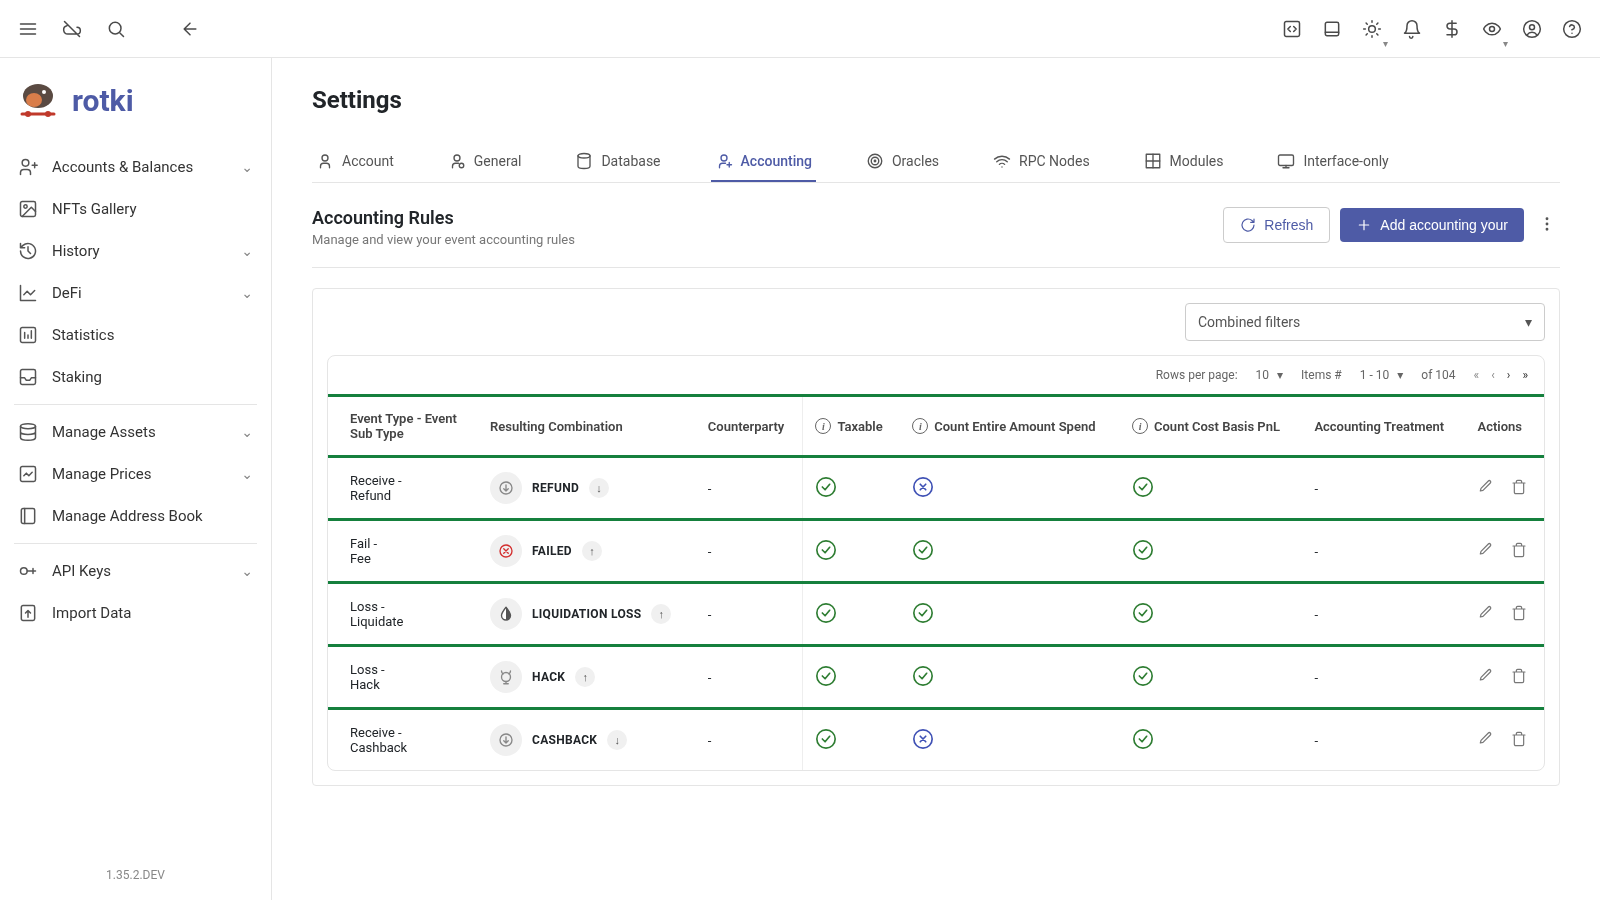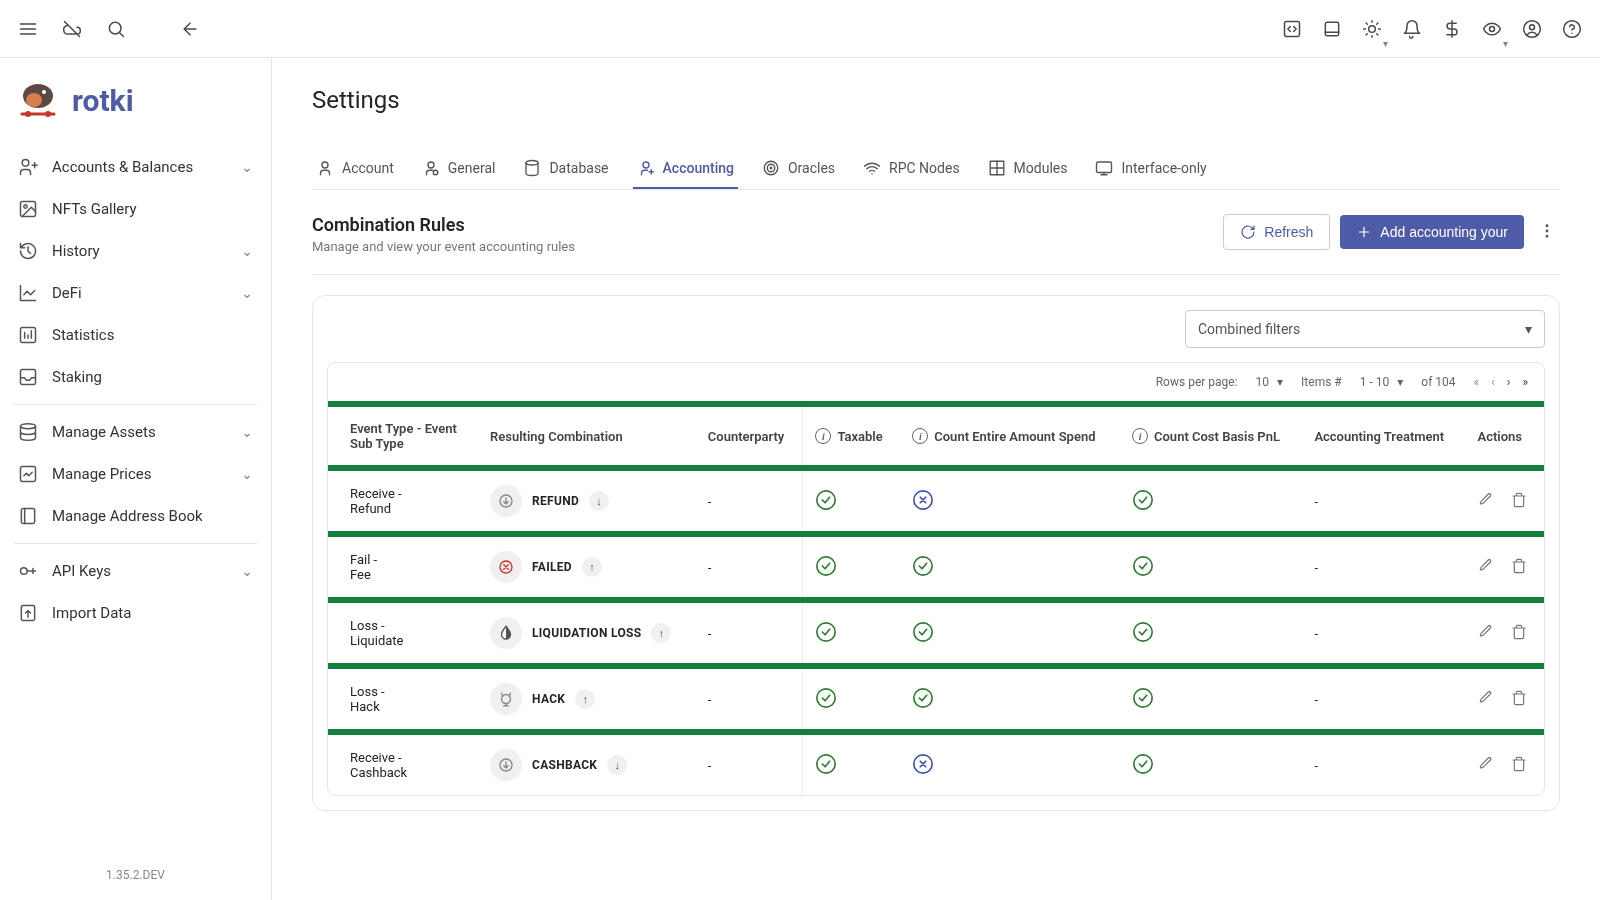--- a/index.html
+++ b/index.html
@@ -20,49 +20,49 @@
 .logo-text { font-size: 30px; font-weight: 700; color: #4e5ba6; }
 .nav-item { display: flex; align-items: center; gap: 14px; padding: 11px 18px; cursor: pointer; color: #333; }
 .nav-icon { width: 20px; height: 20px; display: flex; align-items: center; justify-content: center; color: #555; }
 .nav-label { flex: 1; font-size: 15px; }
 .nav-chevron { color: #888; }
 .nav-divider { height: 1px; background: #e5e5e5; margin: 6px 14px; }
 .version { padding: 18px; text-align: center; font-size: 12px; color: #888; margin-top: auto; }
 
 .main { flex: 1; overflow-y: auto; background: #fafafa; background: #fff; }
 .content { padding: 28px 40px; }
-.page-title { font-size: 24px; font-weight: 400; margin-bottom: 35px; }
-.tabs { display: flex; gap: 20px; border-bottom: 1px solid #e5e5e5; margin-bottom: 24px; }
+.page-title { font-size: 24px; font-weight: 700; margin-bottom: 28px; }
+.tabs { display: flex; gap: 46px; border-bottom: 1px solid #e5e5e5; margin-bottom: 24px; }
 .tab { display: flex; align-items: center; gap: 8px; padding: 10px 4px; cursor: pointer; color: #555; font-size: 14px; border-bottom: 2px solid transparent; }
 .tab.active { color: #4e5ba6; border-bottom-color: #4e5ba6; font-weight: 500; }
 .tab-icon { width: 18px; height: 18px; display: flex; align-items: center; justify-content: center; }
 
 .page-header { display: flex; justify-content: space-between; align-items: flex-start; margin-bottom: 20px; }
 .page-sub-title { font-size: 18px; font-weight: 600; margin-bottom: 4px; }
 .page-sub-desc { font-size: 13px; color: #777; }
 .header-actions { display: flex; align-items: center; gap: 10px; justify-content: flex-end; }
 .btn { display: flex; align-items: center; gap: 8px; padding: 9px 16px; border-radius: 4px; font-size: 14px; cursor: pointer; border: none; font-weight: 500; }
 .btn-outline { background: #fff; border: 1px solid #ccc; color: #4e5ba6; }
 .btn-primary { background: #4e5ba6; color: #fff; }
 .kebab { cursor: pointer; color: #555; padding: 4px; }
 
 .divider-h { height: 1px; background: #e5e5e5; margin-bottom: 20px; }
 
-.card { border: 1px solid #e5e5e5; border-radius: 13px; background: #fff; }
+.card { border: 1px solid #e5e5e5; border-radius: 4px; background: #fff; }
 .filter-row { display: flex; justify-content: flex-end; padding: 14px; }
 .filter-select { width: 360px; border: 1px solid #ccc; border-radius: 4px; padding: 10px 12px; display: flex; justify-content: space-between; align-items: center; cursor: pointer; color: #555; }
 
 .inner-card { border: 1px solid #e5e5e5; border-radius: 8px; margin: 0 14px 14px; }
 .pagination { display: flex; align-items: center; justify-content: flex-end; gap: 18px; padding: 12px 16px; font-size: 12px; color: #666; }
 .page-select { display: flex; align-items: center; gap: 8px; }
 .page-nav { display: flex; gap: 12px; }
 .page-nav-btn { cursor: pointer; color: #888; }
 
 table { width: 100%; border-collapse: collapse; }
-th, td { text-align: left; padding: 14px 12px; font-size: 13px; border-top: 6px solid #15803d; }
+th, td { text-align: left; padding: 14px 12px; font-size: 13px; border-top: 3px solid #15803d; }
 th { font-weight: 600; color: #444; vertical-align: middle; }
 th:first-child, td:first-child { padding-left: 22px; }
 .th-with-icon { display: flex; align-items: center; gap: 6px; }
 .info-icon { width: 16px; height: 16px; border: 1.5px solid #666; border-radius: 50%; display: inline-flex; align-items: center; justify-content: center; font-size: 10px; font-style: italic; font-family: serif; color: #666; }
 .divider-col { width: 1px; padding: 0; background: #eee; }
 
 .combo-badge { display: flex; align-items: center; gap: 10px; }
 .combo-icon { width: 32px; height: 32px; border-radius: 50%; background: #f0f0f0; display: flex; align-items: center; justify-content: center; }
 .combo-label { font-size: 12px; font-weight: 700; letter-spacing: 0.3px; }
 .combo-arrow { width: 20px; height: 20px; border-radius: 50%; background: #f0f0f0; display: flex; align-items: center; justify-content: center; font-size: 11px; color: #555; }
@@ -362,21 +362,21 @@
                 <rect x="2" y="4" width="20" height="14" rx="2"></rect>
                 <path d="M8 21h8m-4-3v3"></path>
               </svg>
             </span>
        <span>Interface-only</span>
      </div>
         </div>
 
       <div class="page-header">
         <div>
-          <div class="page-sub-title">Combination Rules</div>
+          <div class="page-sub-title">Accounting Rules</div>
           <div class="page-sub-desc">Manage and view your event accounting rules</div>
         </div>
         <div class="header-actions">
           <button class="btn btn-outline">
             <svg viewBox="0 0 24 24" width="16" height="16">
                 <path d="M21 12a9 9 0 1 1-3-6.7L21 8M21 3v5h-5"></path>
               </svg>
             <span>Refresh</span>
           </button>
           <button class="btn btn-primary">

